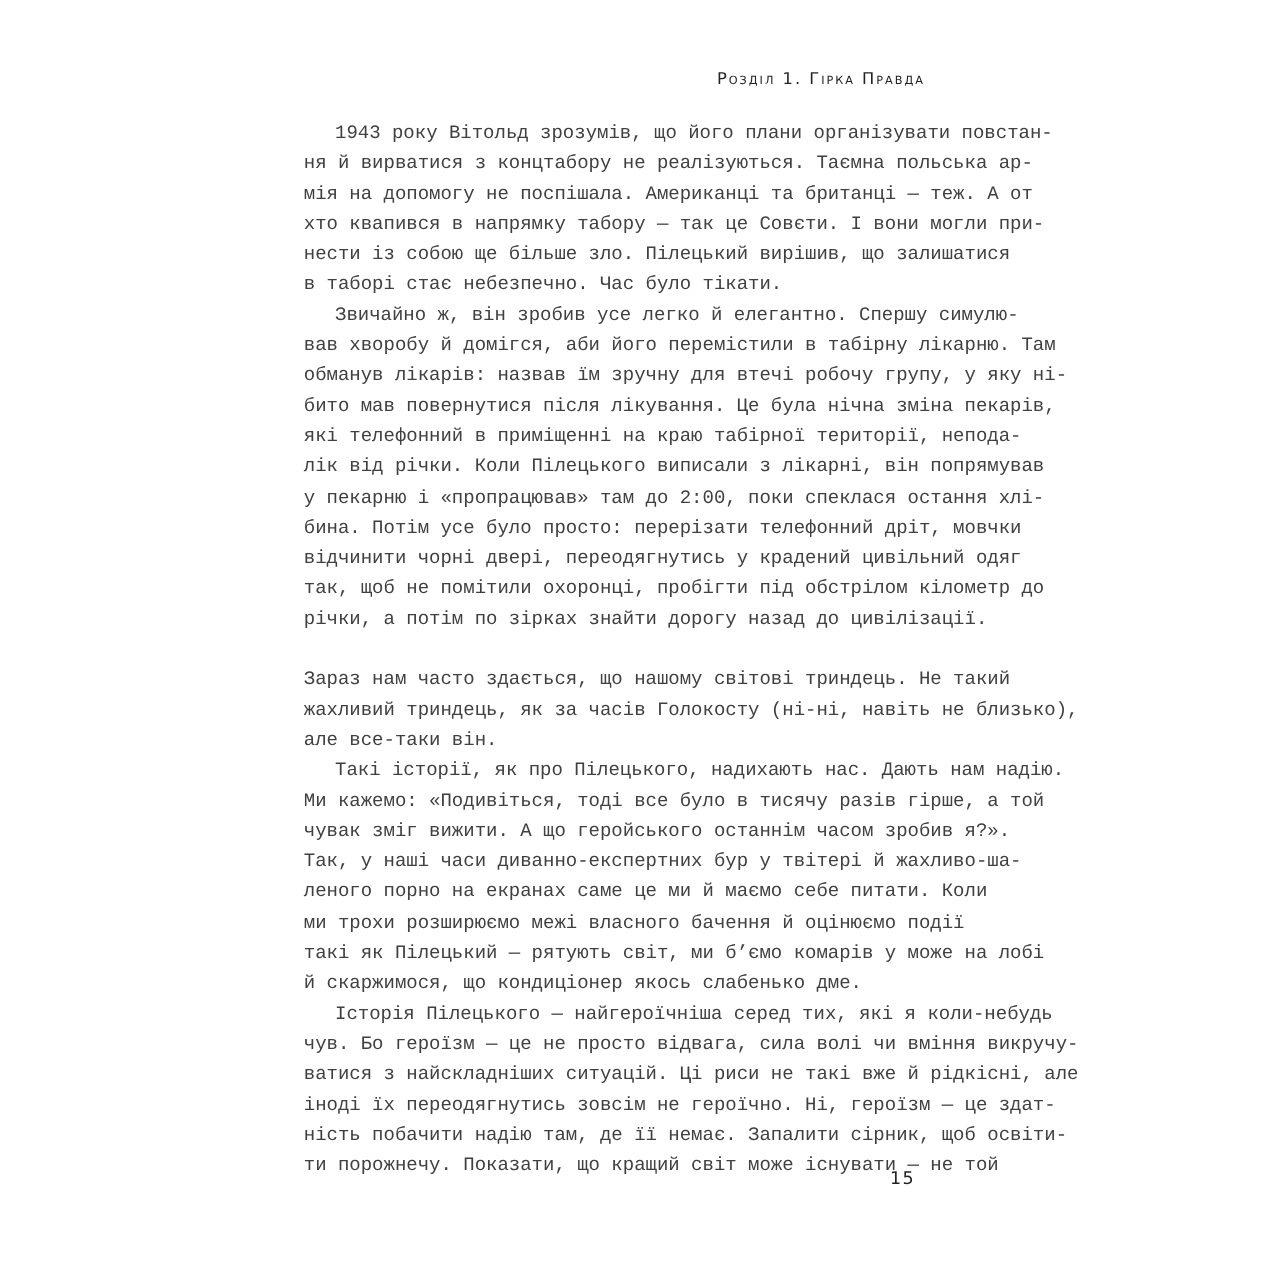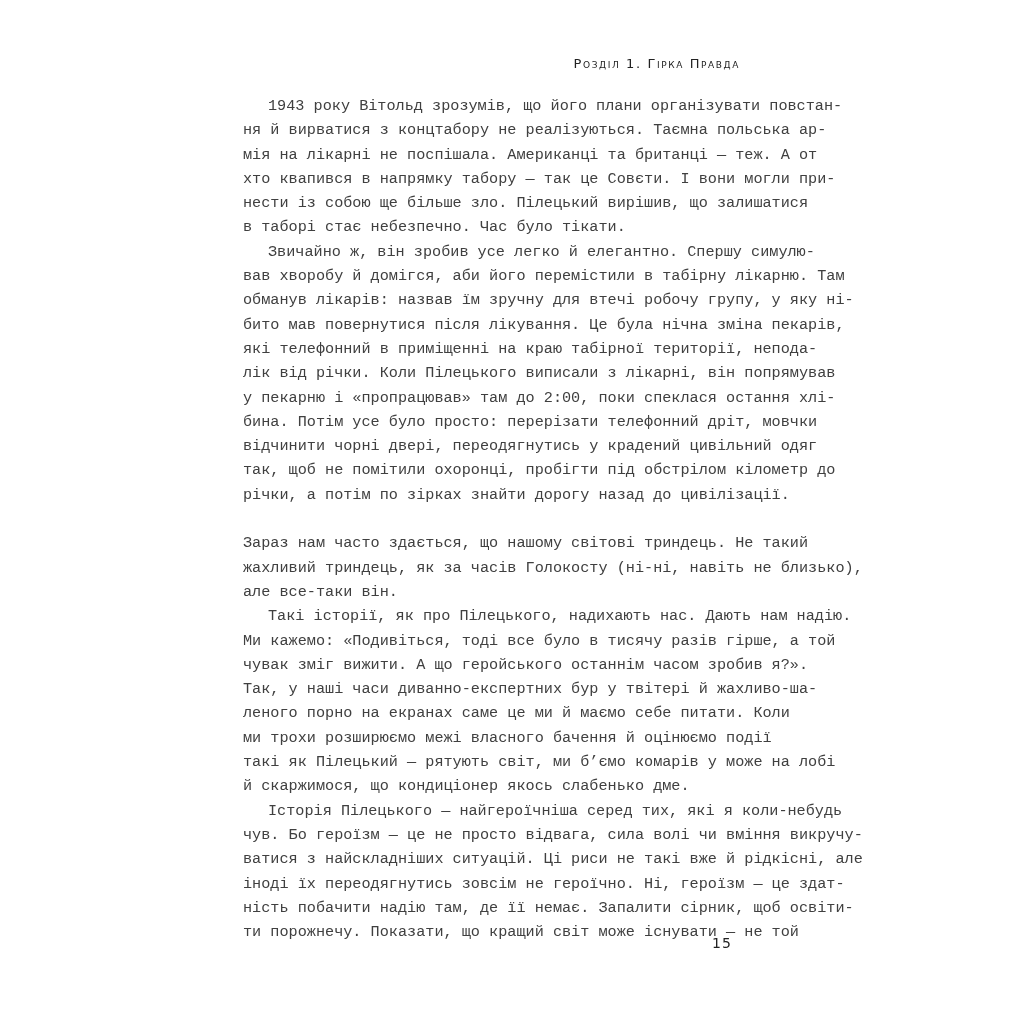--- a/index.html
+++ b/index.html
@@ -28,21 +28,21 @@
 <body>
 
 <div class="page">
   <div class="running-head">Розділ 1. Гірка Правда</div>
 
   <div class="body-text">
 
     <div>
       <span class="line indent">1943 року Вітольд зрозумів, що його плани організувати повстан-</span>
       <span class="line">ня й вирватися з концтабору не реалізуються. Таємна польська ар-</span>
-      <span class="line">мія на лікарні не поспішала. Американці та британці — теж. А от</span>
+      <span class="line">мія на допомогу не поспішала. Американці та британці — теж. А от</span>
       <span class="line">хто квапився в напрямку табору — так це Совєти. І вони могли при-</span>
       <span class="line">нести із собою ще більше зло. Пілецький вирішив, що залишатися</span>
       <span class="line last">в таборі стає небезпечно. Час було тікати.</span>
     </div>
 
     <div>
       <span class="line indent">Звичайно ж, він зробив усе легко й елегантно. Спершу симулю-</span>
       <span class="line">вав хворобу й домігся, аби його перемістили в табірну лікарню. Там</span>
       <span class="line">обманув лікарів: назвав їм зручну для втечі робочу групу, у яку ні-</span>
       <span class="line">бито мав повернутися після лікування. Це була нічна зміна пекарів,</span>

